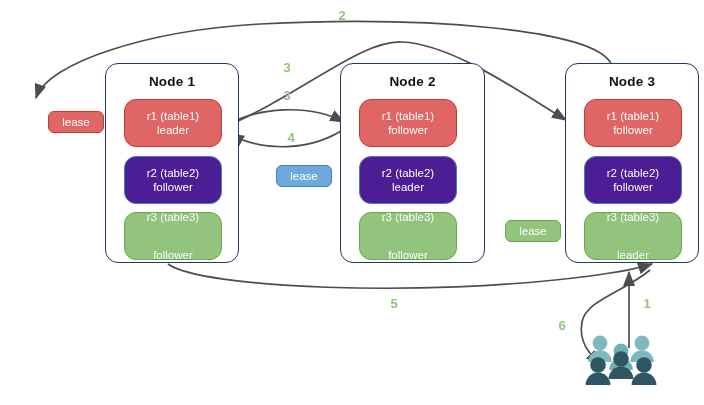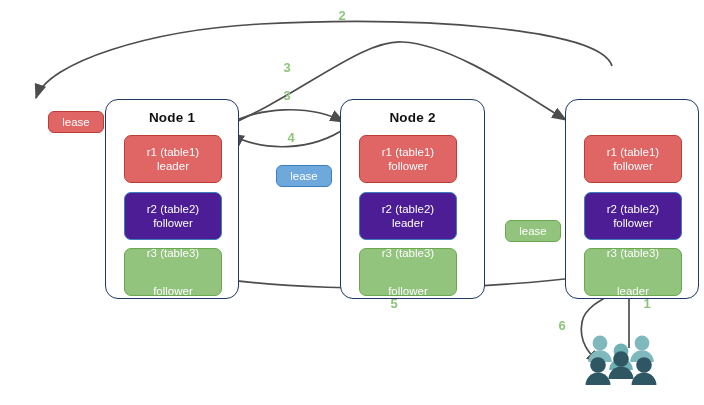--- a/index.html
+++ b/index.html
@@ -19,36 +19,35 @@
     left: 0; top: 0;
     width: 704px;
     height: 405px;
   }
   .node-box {
     position: absolute;
     box-sizing: border-box;
     border: 1.6px solid #1f3864;
     border-radius: 13px;
     background: #ffffff;
-    margin-top: 36px;
   }
   .node-title {
     position: absolute;
     width: 100%;
     text-align: center;
     top: 10px;
     font-size: 13.5px;
     font-weight: bold;
     color: #111111;
     letter-spacing: 0.2px;
   }
   .replica {
     position: absolute;
     box-sizing: border-box;
-    border-radius: 7px;
+    border-radius: 12px;
     display: flex;
     flex-direction: column;
     align-items: center;
     justify-content: center;
     color: #ffffff;
     font-size: 11.5px;
     line-height: 14px;
     text-align: center;
     text-shadow: 0 0 1px rgba(0,0,0,0.08);
   }
@@ -146,20 +145,21 @@
     <span>r2 (table2)</span>
     <span>leader</span>
   </div>
   <div class="replica rep-green" style="left:18px; top:148px; width:98px; height:48px;">
     <span>r3 (table3)</span>
     <span>follower</span>
   </div>
 </div>
 
 <div class="node-box" style="left:565px; top:63px; width:134px; height:200px;">
+  <div class="node-title">Node 3</div>
   <div class="replica rep-red" style="left:18px; top:35px; width:98px; height:48px;">
     <span>r1 (table1)</span>
     <span>follower</span>
   </div>
   <div class="replica rep-blue" style="left:18px; top:92px; width:98px; height:48px;">
     <span>r2 (table2)</span>
     <span>follower</span>
   </div>
   <div class="replica rep-green" style="left:18px; top:148px; width:98px; height:48px;">
     <span>r3 (table3)</span>

